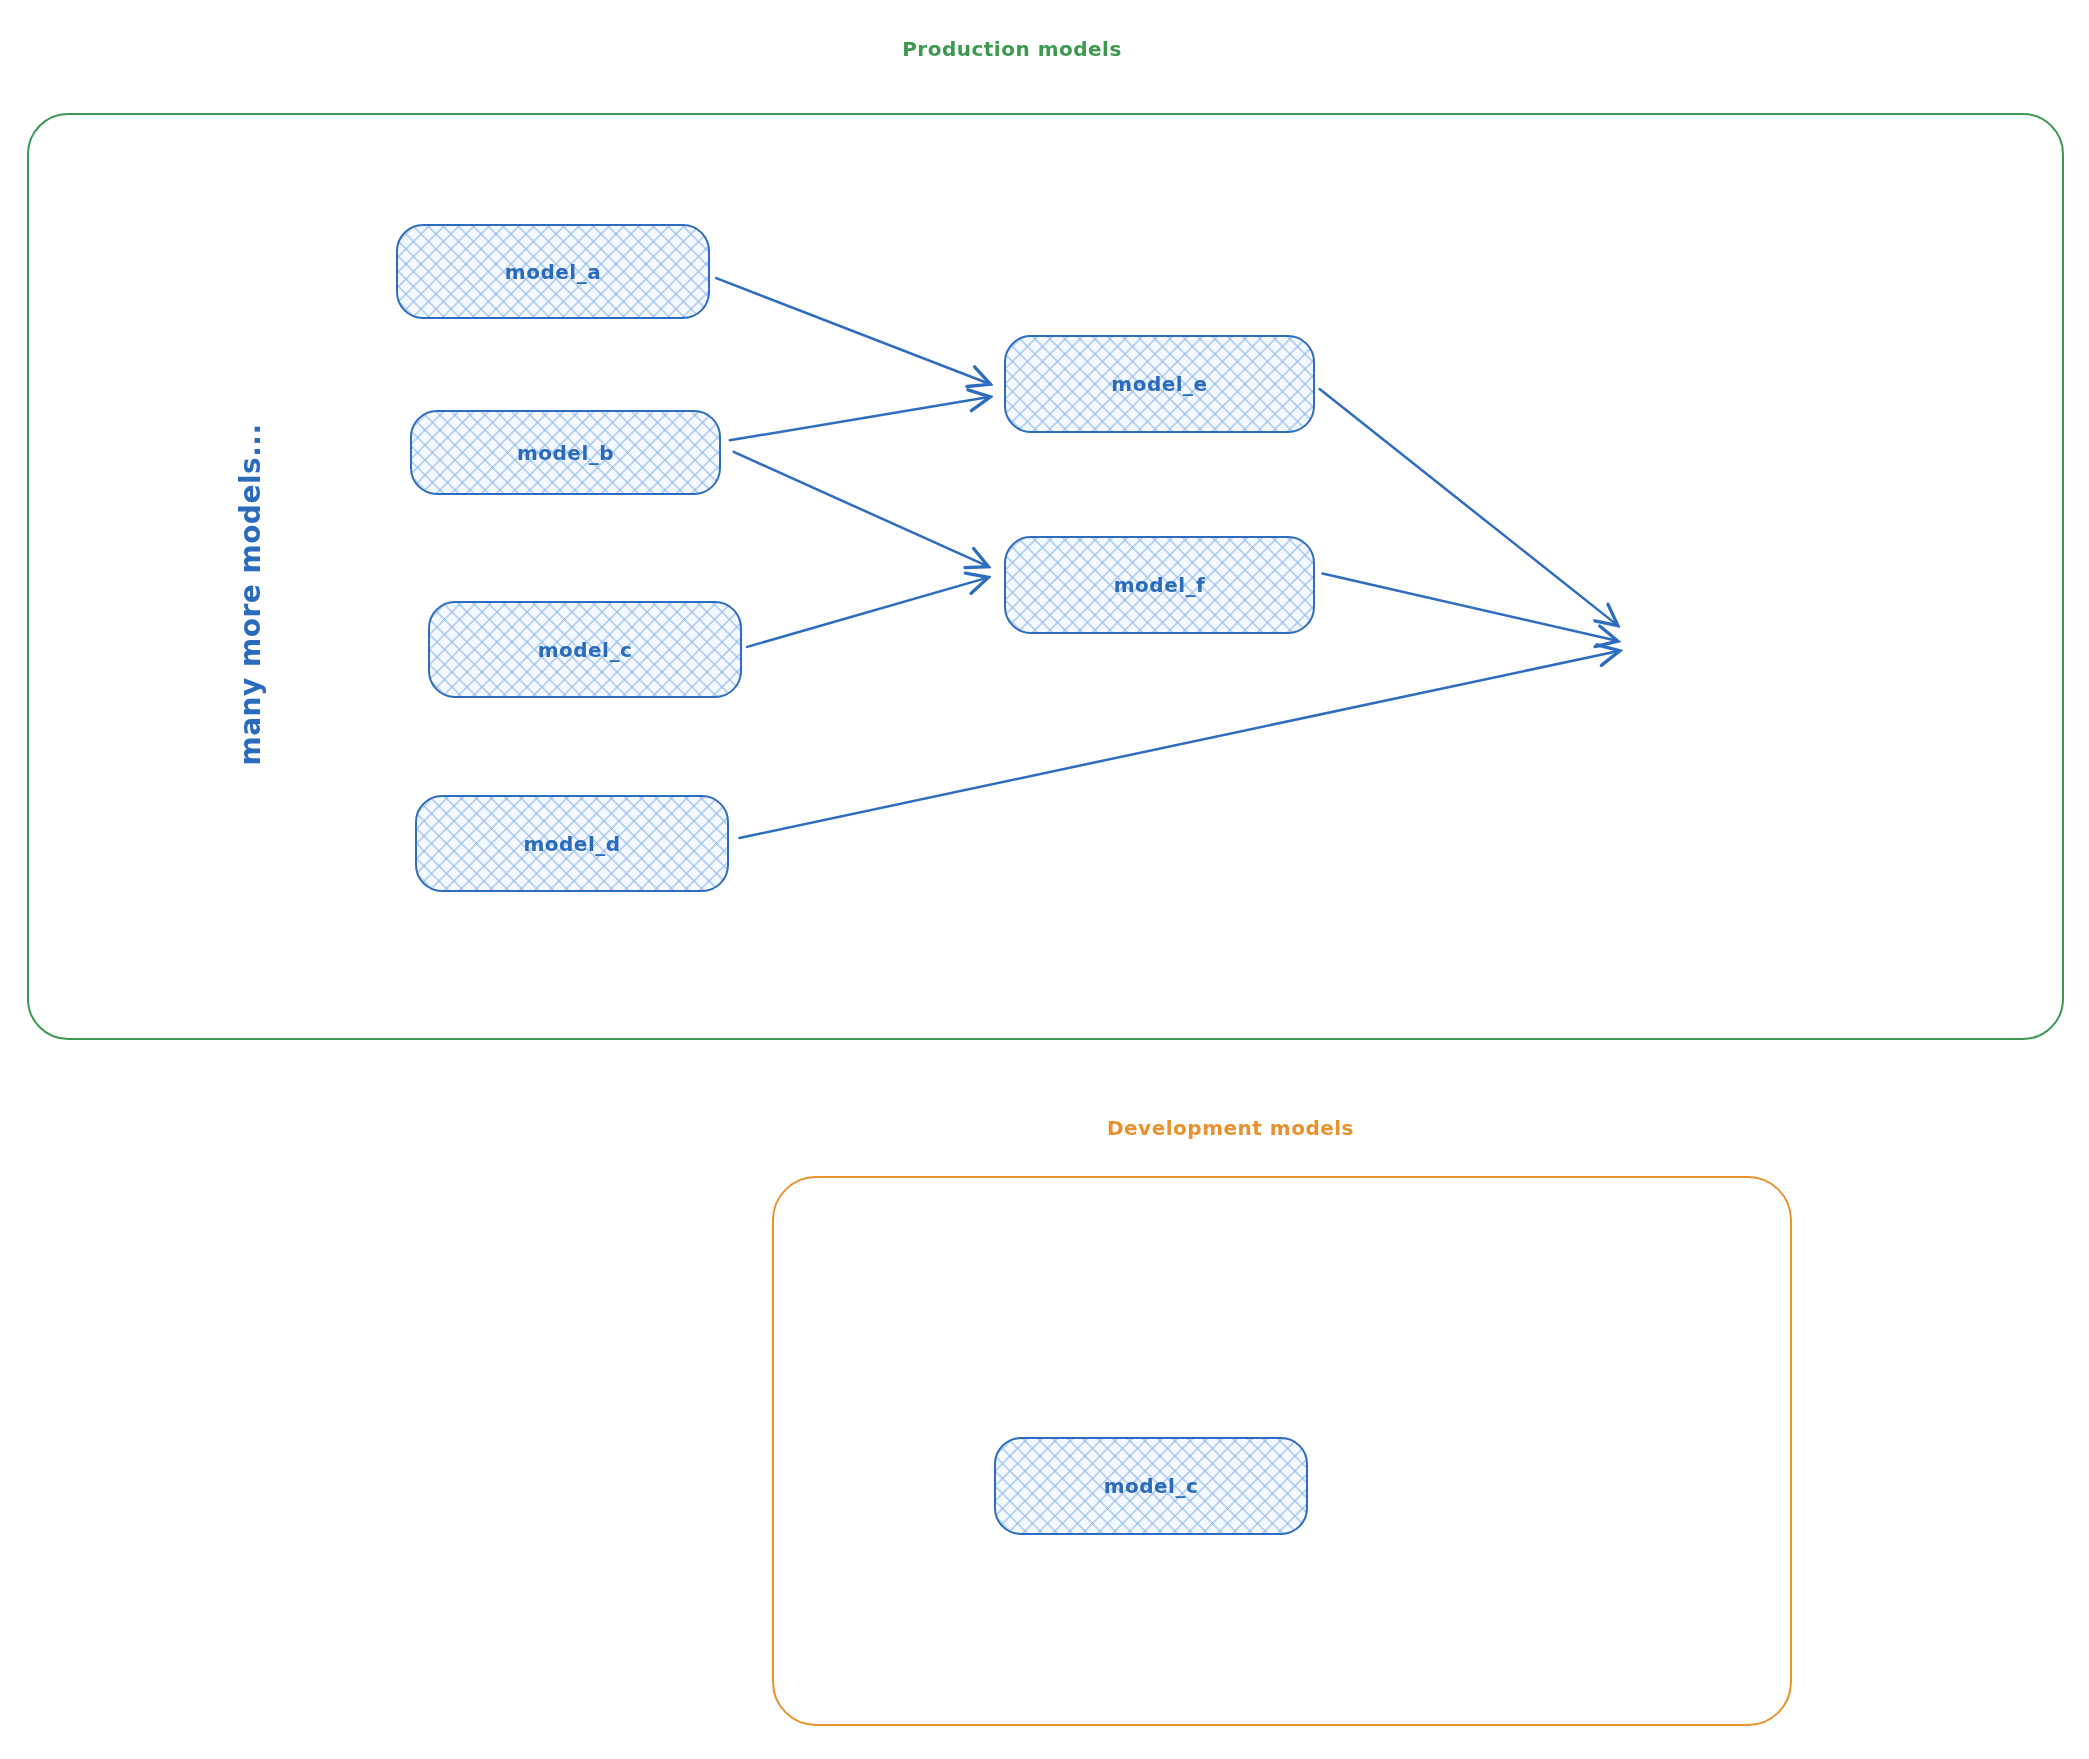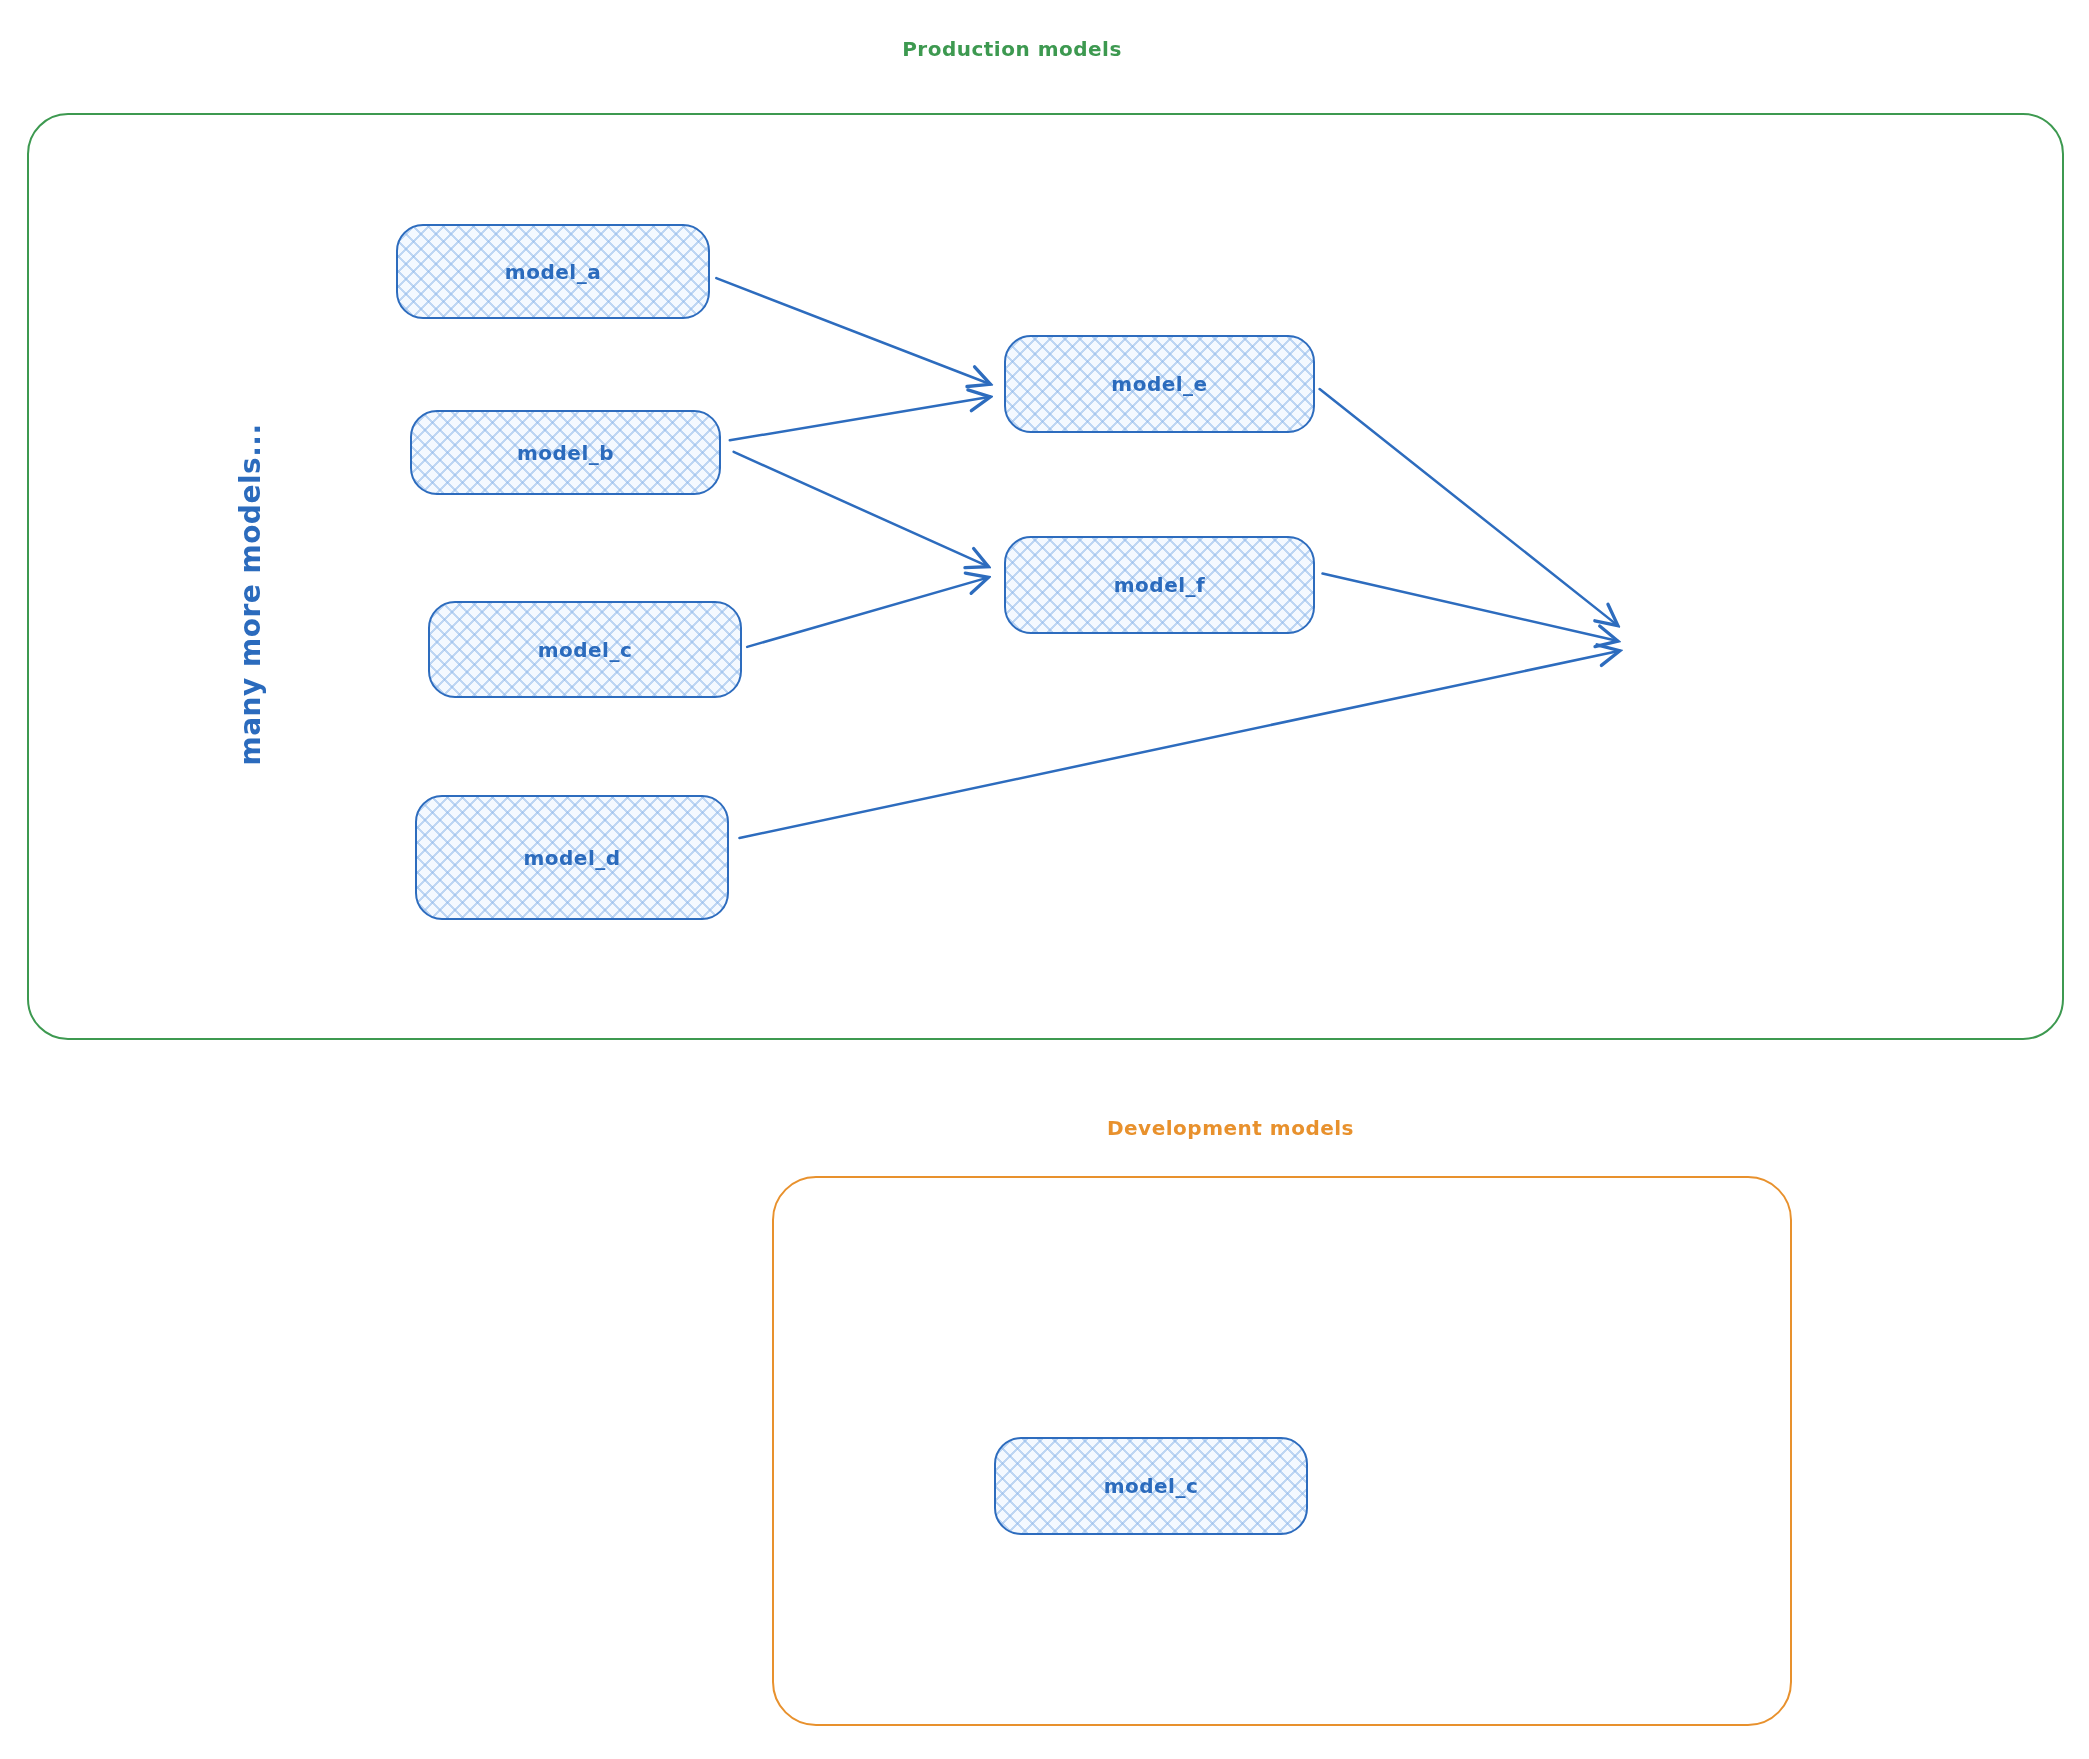--- a/index.html
+++ b/index.html
@@ -50,21 +50,21 @@
     font-weight: 600;
     letter-spacing: 0.5px;
     background-color: #f4f9ff;
     background-image:
       repeating-linear-gradient(45deg, rgba(146,186,234,0.55) 0px, rgba(146,186,234,0.55) 1.9px, transparent 1.9px, transparent 10.6px),
       repeating-linear-gradient(135deg, rgba(146,186,234,0.55) 0px, rgba(146,186,234,0.55) 1.9px, transparent 1.9px, transparent 10.6px);
   }
   .node-a { left: 396px; top: 224px; width: 314px; height: 95px; }
   .node-b { left: 410px; top: 398px; width: 311px; height: 85px; margin-top: 12px; }
   .node-c { left: 428px; top: 601px; width: 314px; height: 97px; }
-  .node-d { left: 415px; top: 795px; width: 314px; height: 125px; }
+  .node-d { left: 415px; top: 795px; width: 314px; height: 97px; }
   .node-e { left: 1004px; top: 335px; width: 311px; height: 98px; }
   .node-f { left: 1004px; top: 529px; width: 311px; height: 98px; margin-top: 7px; }
   .node-g { left: 1634px; top: 610px; width: 311px; height: 98px; }
   .node-c-dev { left: 994px; top: 1437px; width: 314px; height: 98px; }
   .annotation {
     position: absolute;
     left: 105px;
     top: 604px;
     width: 290px;
     text-align: center;

